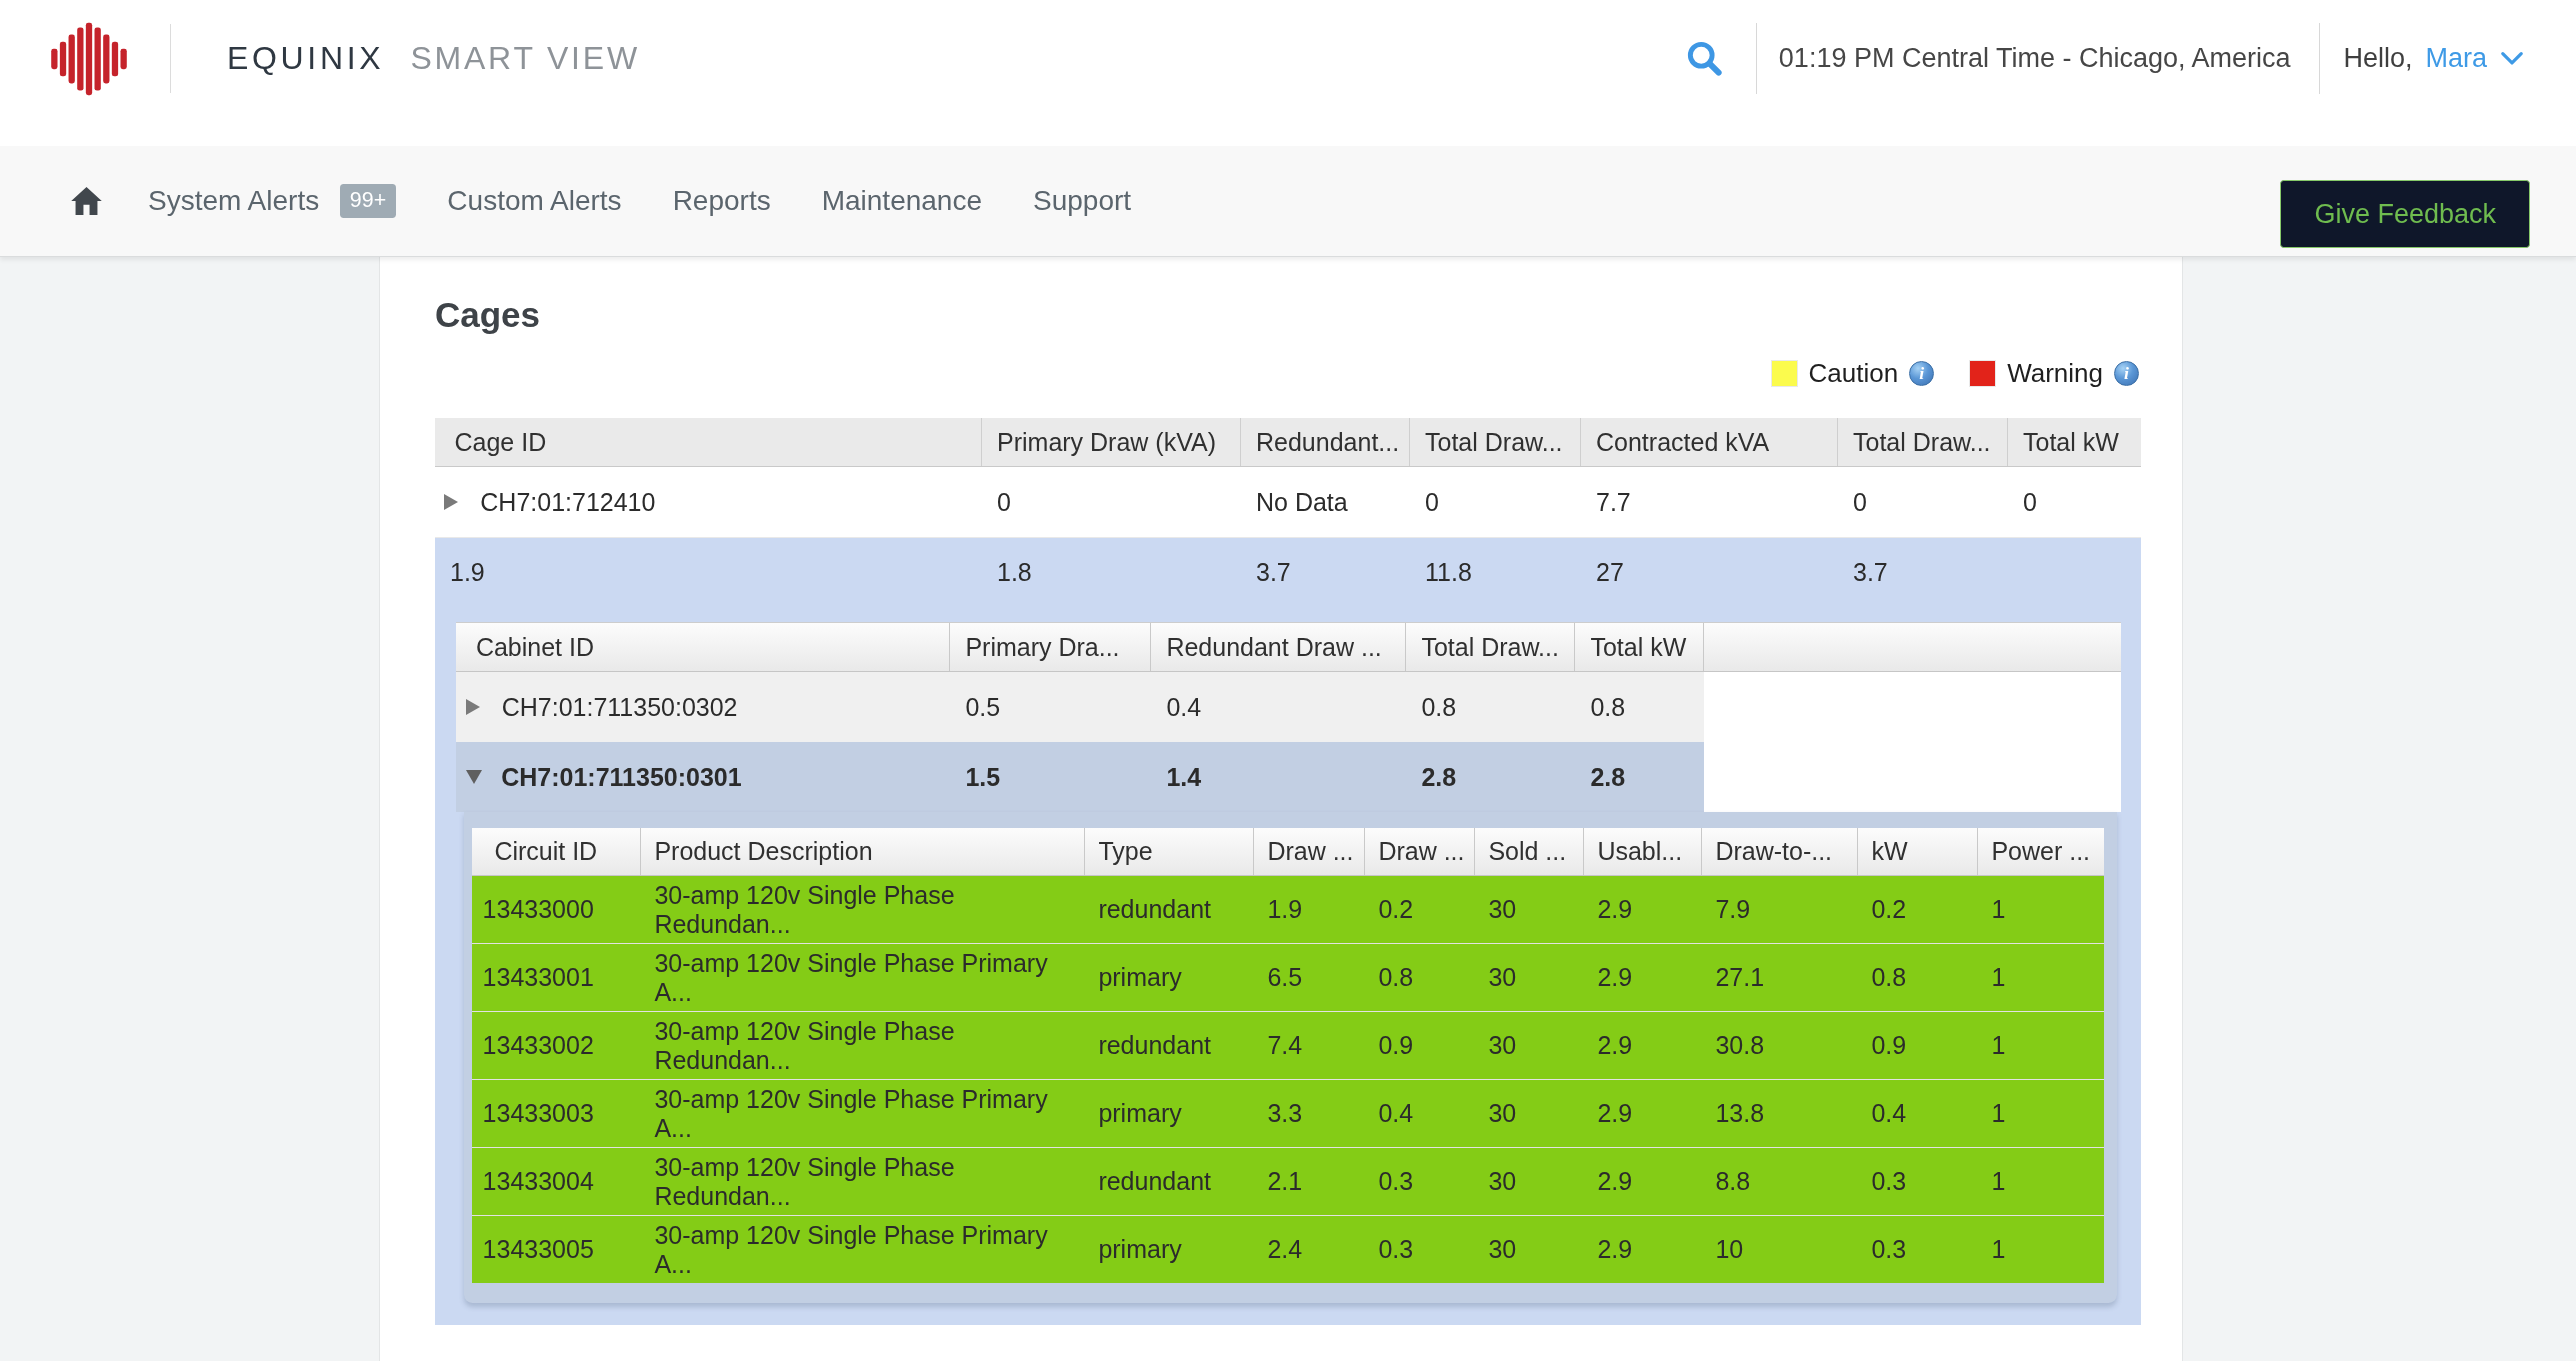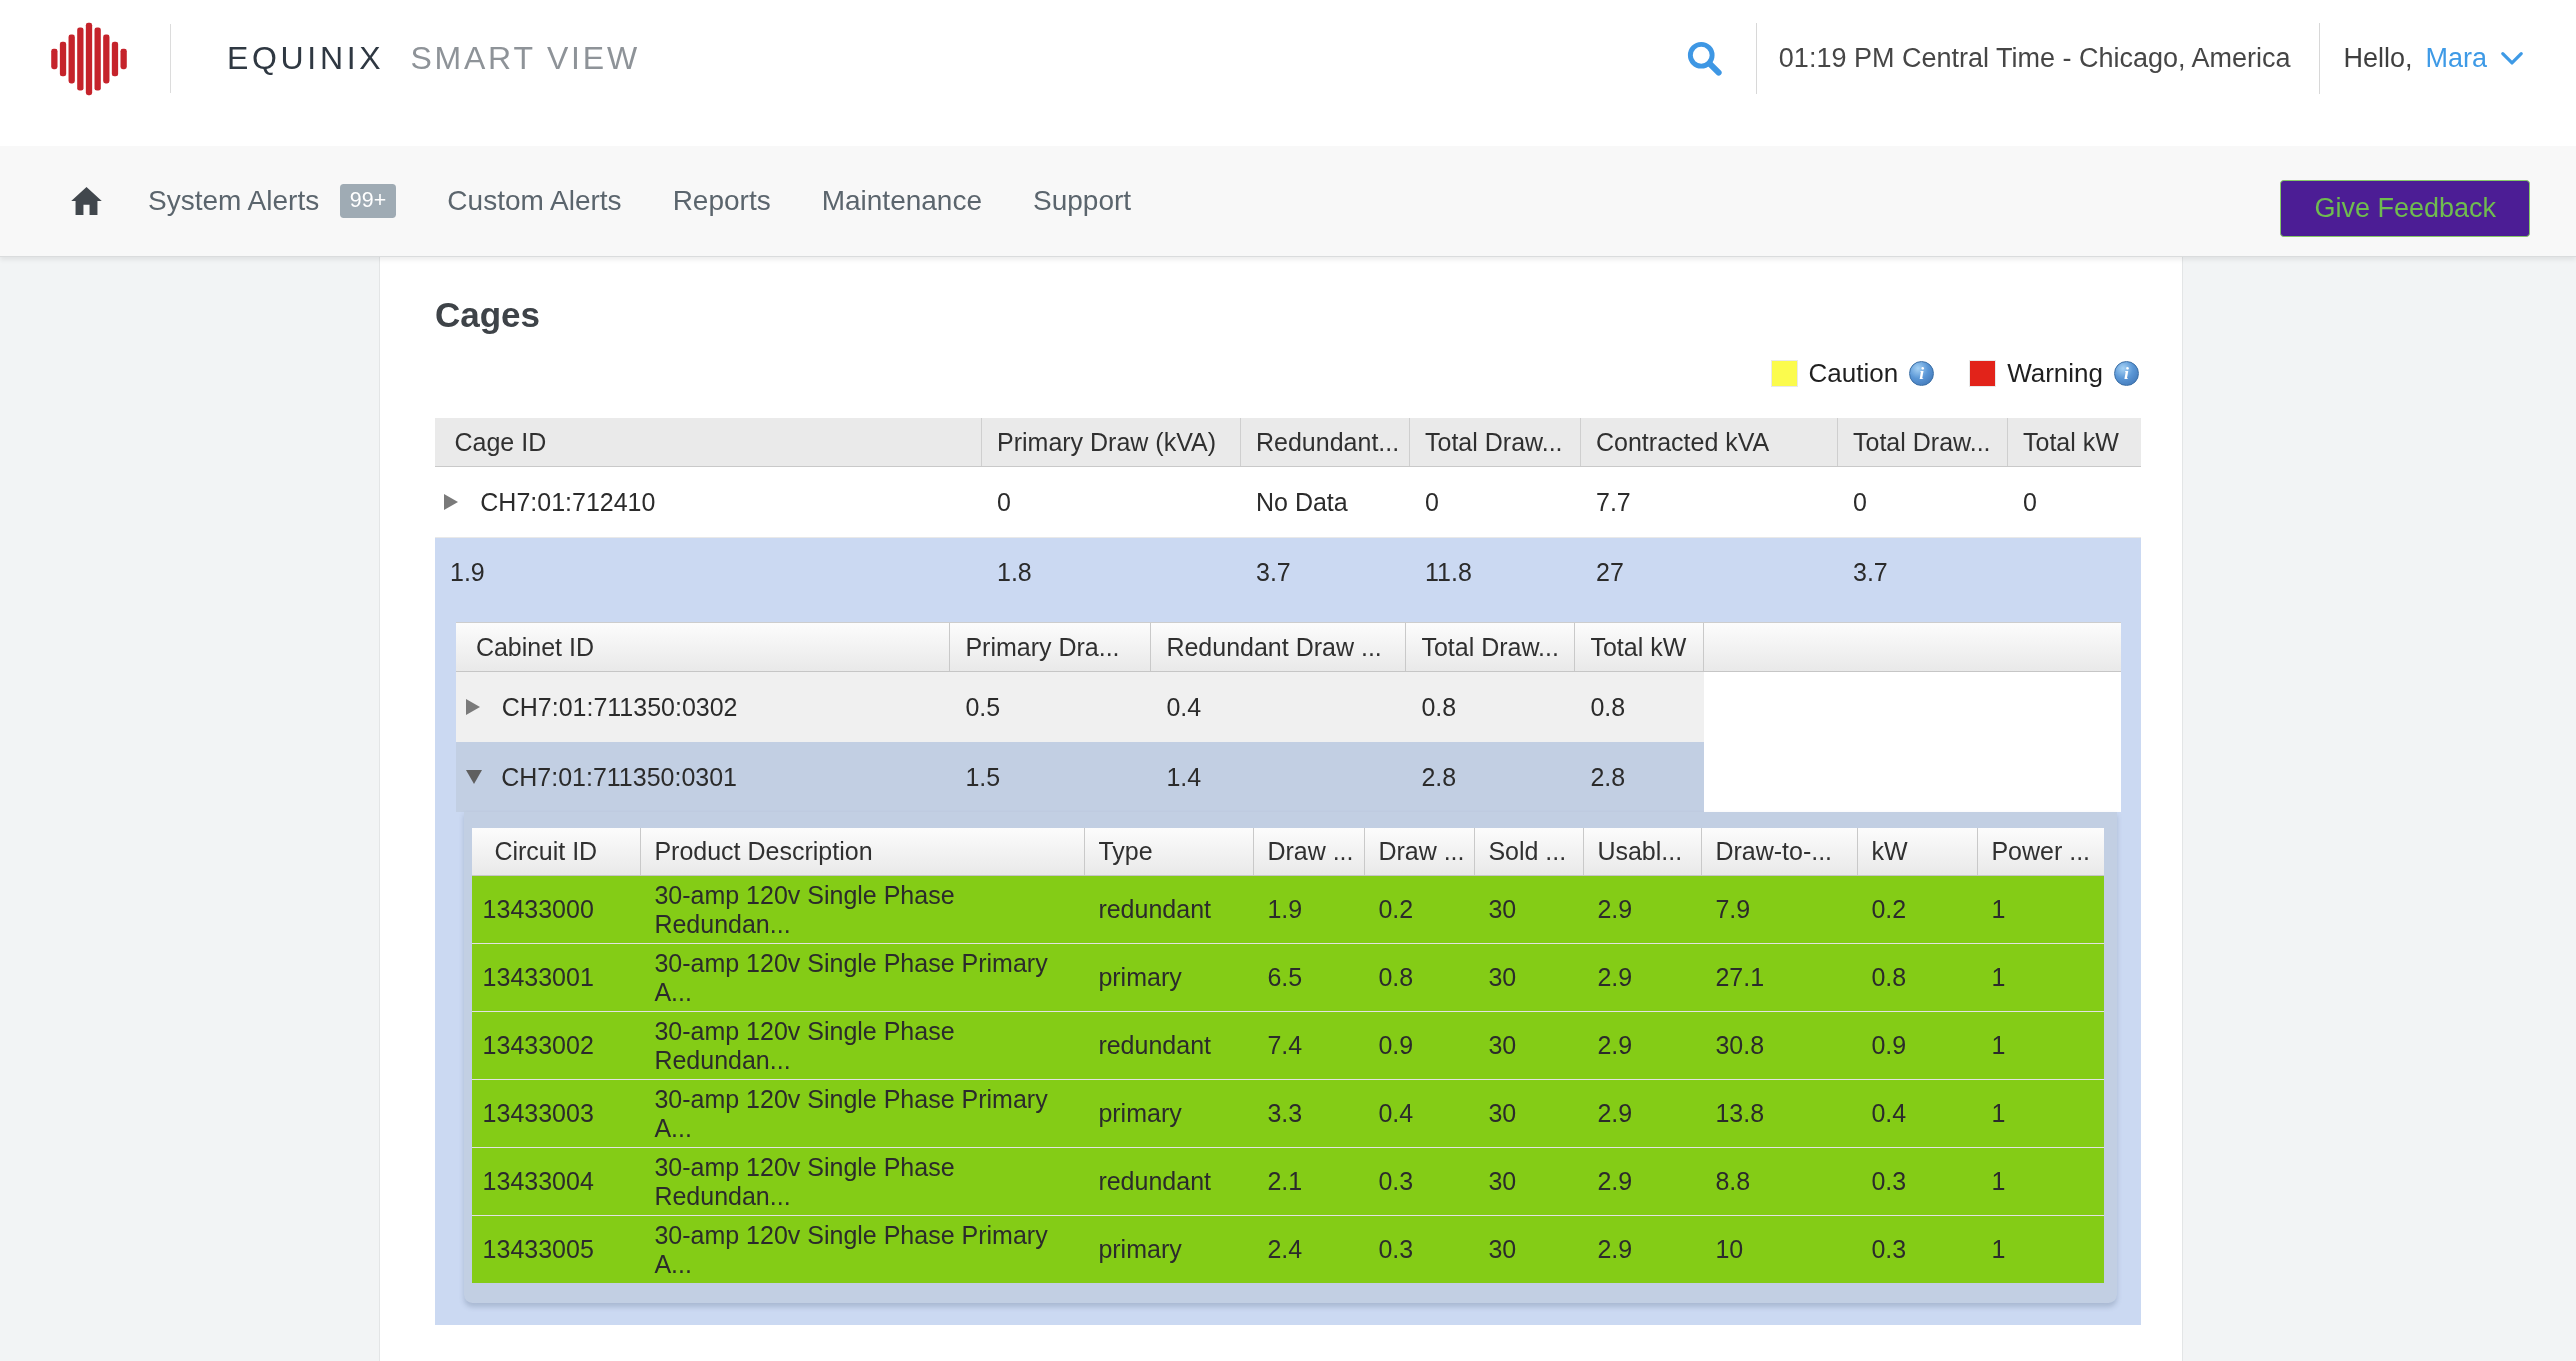--- a/index.html
+++ b/index.html
@@ -20,21 +20,21 @@
   .hello { margin-left:24px; font-size:27px; color:#3f3f3f; }
   .user { margin-left:13px; font-size:27px; color:#3e9ae6; cursor:pointer; }
   .chev { margin-left:13px; display:inline-flex; cursor:pointer; }
 
   
   .nav { height:111px; background:#f8f8f8; border-bottom:0.9px solid #dadcdd; box-shadow:0 2.8px 4.6px rgba(0,0,0,0.07); position:relative; z-index:4; }
   .nav-inner { display:flex; align-items:center; height:100%; padding-left:71px; }
   .home { display:inline-flex; margin-right:46px; cursor:pointer; }
   .nav-item { font-size:28px; color:#5b656d; margin-right:51px; cursor:pointer; display:flex; align-items:center; text-decoration:none; }
   .badge { background:#9fabb4; color:#ffffff; font-size:21.4px; border-radius:3.7px; padding:3.7px 10.2px 4.6px; margin-left:20.5px; }
-  .feedback { position:absolute; right:46px; top:34px; height:57px; padding:0 33px; background:#4c1d95; border:1.9px solid #86c869; border-radius:3.7px; color:#6fbc4f; font-size:27px; font-family:inherit; cursor:pointer; }
+  .feedback { position:absolute; right:46px; top:34px; height:68px; padding:0 33px; background:#0f172a; border:1.9px solid #86c869; border-radius:3.7px; color:#6fbc4f; font-size:27px; font-family:inherit; cursor:pointer; }
 
   
   .content { height:1105px; background:#f2f4f5; }
   .card { margin-left:379px; width:1804px; height:100%; background:#ffffff; border-left:0.9px solid #e3e5e6; border-right:0.9px solid #e3e5e6; padding-top:37px; }
   .page-title { margin-left:55px; font-size:35px; line-height:41px; font-weight:600; color:#3e4348; }
   .legend { display:flex; justify-content:flex-end; align-items:center; margin:24px 43px 0 0; height:28px; }
   .legend-group { display:flex; align-items:center; margin-left:35px; }
   .swatch { width:27px; height:27px; border:1.9px solid #e9e9e9; display:inline-block; }
   .legend-label { font-size:26px; color:#1f1f1f; margin-left:11px; }
   .info { width:25px; height:25px; border-radius:50%; margin-left:11px; background:radial-gradient(circle at 35% 28%, #a6d2f5 0%, #5b97d6 45%, #3a6fb0 100%); border:0.9px solid #3a6ea5; color:#fff; font:italic bold 17.7px "Liberation Serif",serif; display:inline-flex; align-items:center; justify-content:center; cursor:pointer; }
@@ -58,21 +58,21 @@
 
   
   .cabinet { margin:16px 20.5px 0 21.4px; width:1665px; }
   .grid-cab-h { display:grid; grid-template-columns:494px 201px 255px 169px 129px 417px; }
   .cab-head { background:linear-gradient(#fcfcfc,#e9e9e9); border-top:0.9px solid #cdcdcd; border-bottom:0.9px solid #c6c6c6; }
   .cab-head .hcell { height:48px; border-right:0.9px solid #c9c9c9; background:transparent; }
   .cab-head .hcell:last-child { border-right:none; }
   .cab-rows { background:#ffffff; width:1665px; }
   .grid-cab { display:grid; grid-template-columns:494px 201px 255px 169px 129px; width:1248px; }
   .cab-gray { background:#f0f0f0; }
-  .cab-sel { background:#c2cfe3; }
+  .cab-sel { background:#c2cfe3;font-weight:bold; }
   .cab-rows .cell { height:70px; }
 
   
   .circuit-wrap { margin:0 24px 0 29px; width:1653px; background:#c2cfe3; border-radius:0 0 8.4px 8.4px; padding:16px 13px 19.5px 8.4px; box-shadow:0 3.7px 5.6px rgba(70,90,120,0.25); }
   .circuit { width:1632px; background:#efefef; }
   .grid-cir { display:grid; grid-template-columns:169px 444px 169px 111px 110px 109px 118px 156px 120px 126px; }
   .cir-head { background:linear-gradient(#fcfcfc,#e9e9e9); border-bottom:0.9px solid #c6c6c6; }
   .cir-head .hcell { height:47px; padding-left:13px; border-right:0.9px solid #c9c9c9; }
   .cir-head .hcell.first { padding-left:22px; }
   .cir-head .hcell:last-child { border-right:none; }

